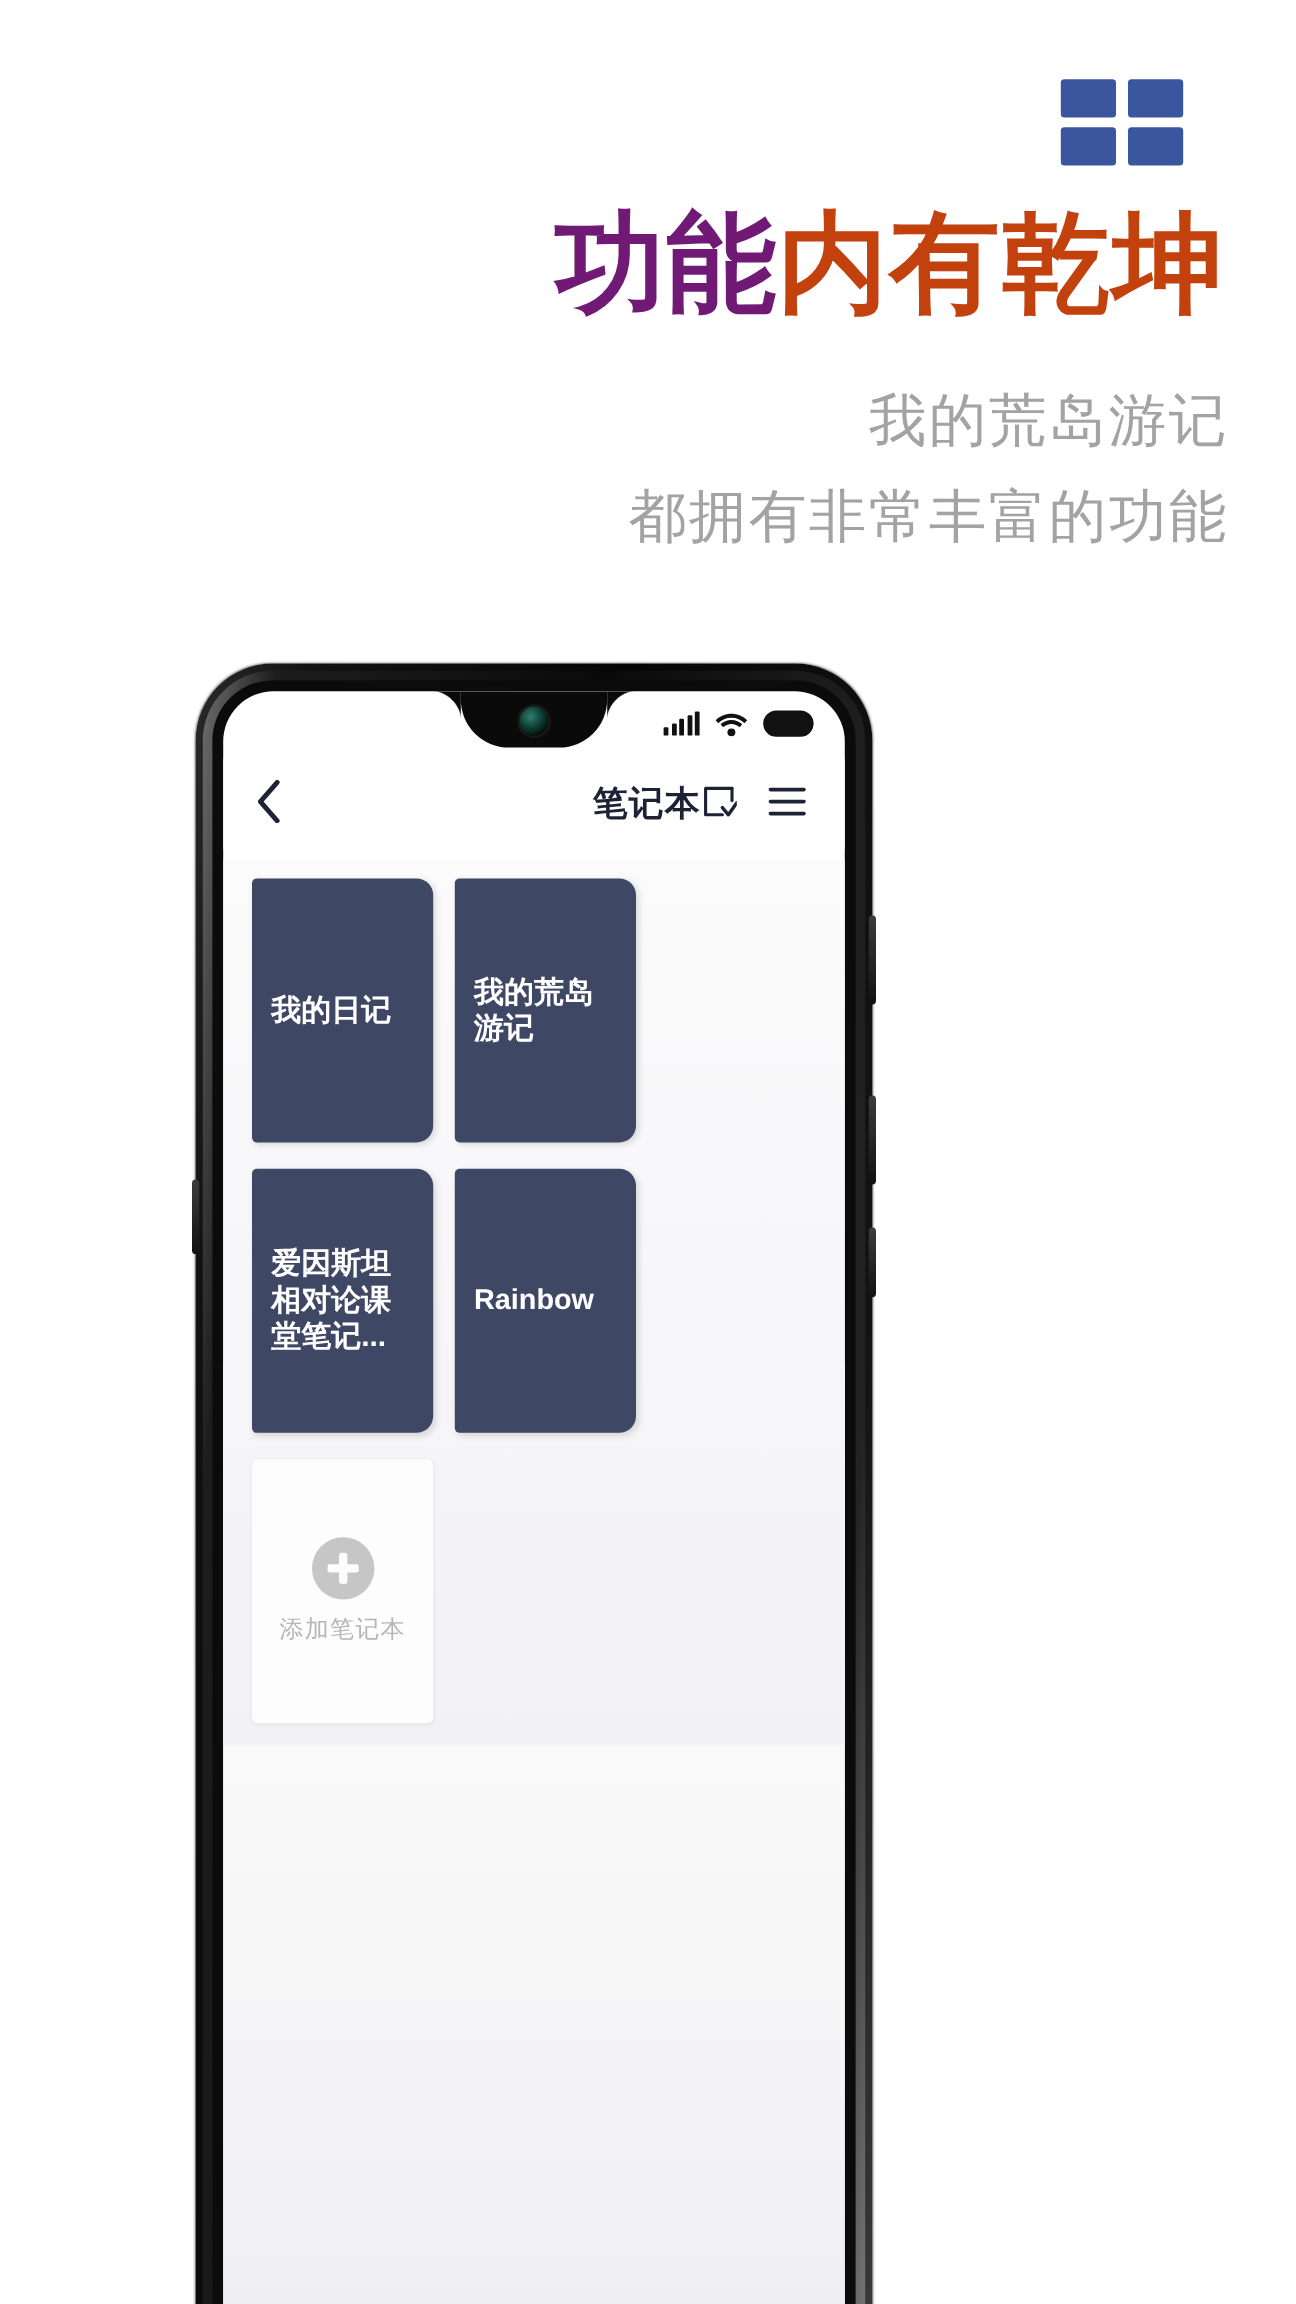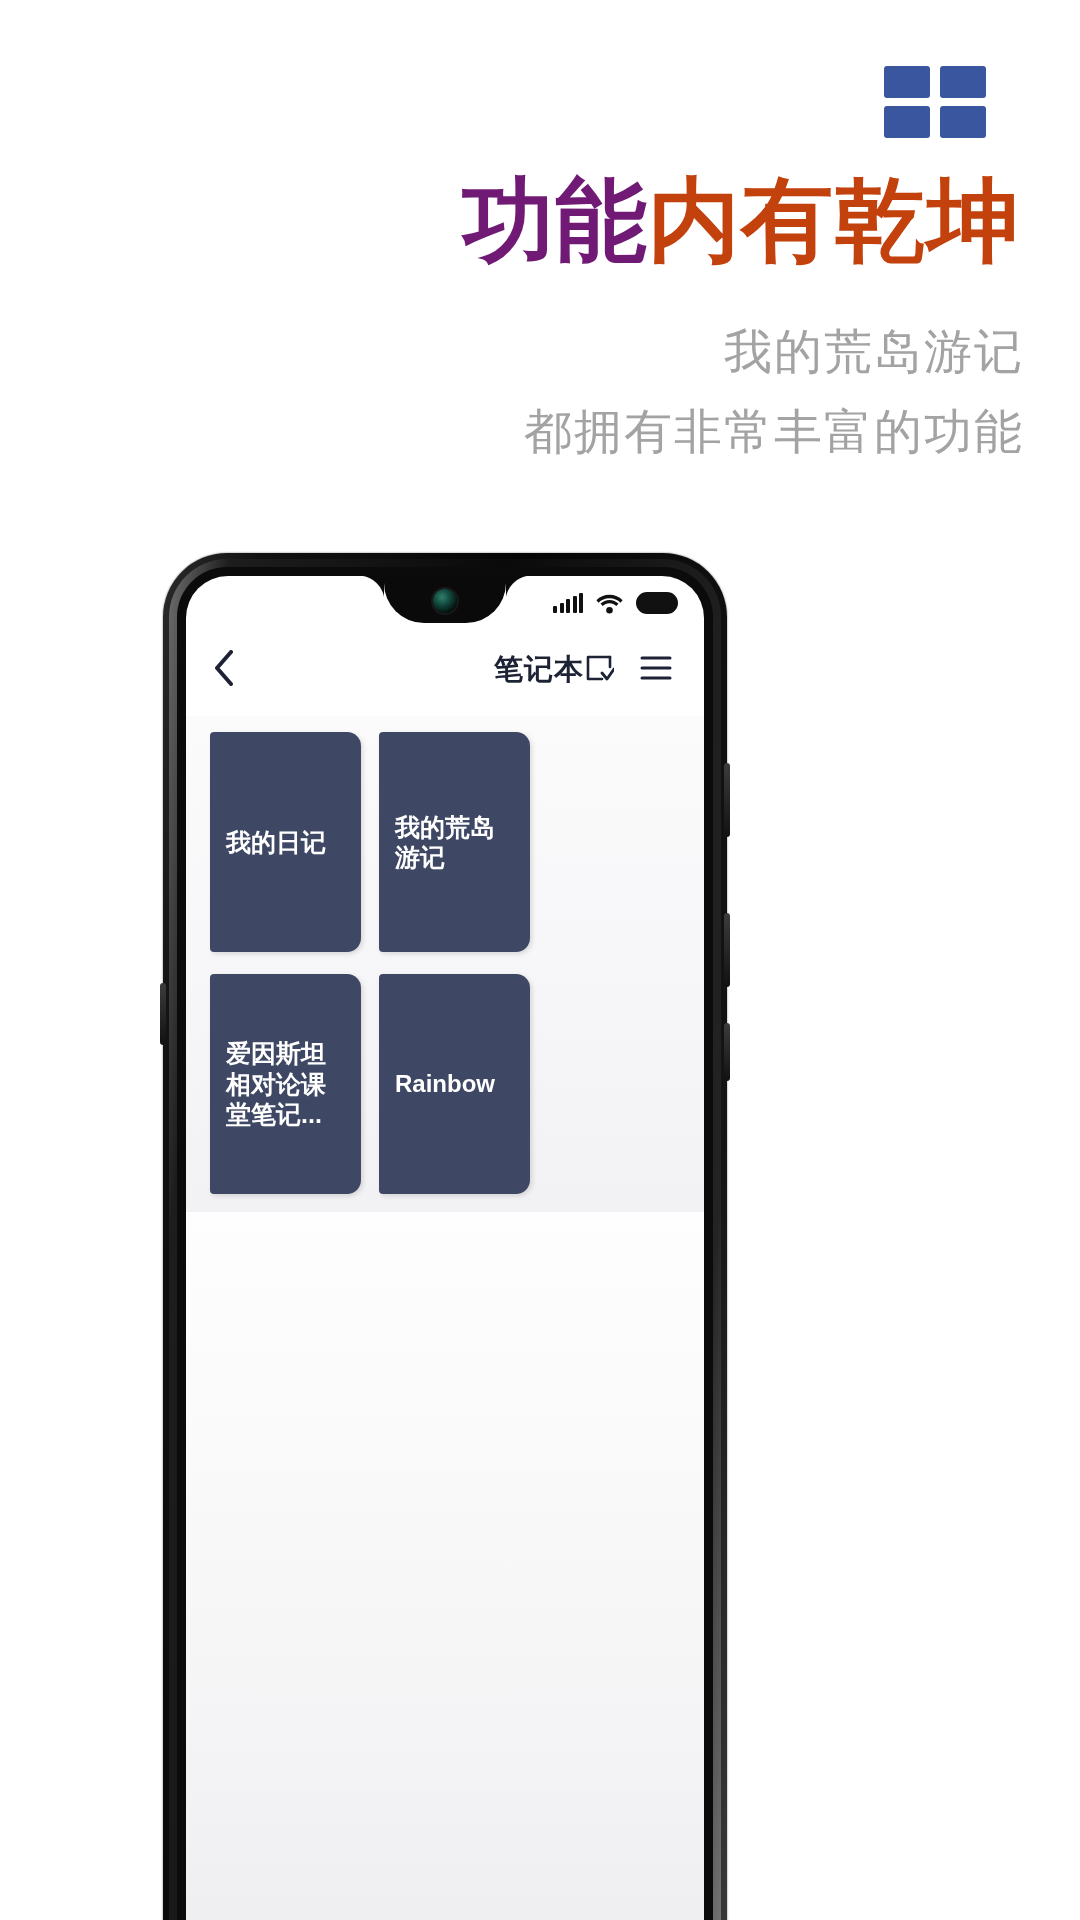--- a/index.html
+++ b/index.html
@@ -275,17 +275,21 @@
         </div>
         <div class="notebook-card">
           <span class="title">我的荒岛游记</span>
         </div>
         <div class="notebook-card">
           <span class="title">爱因斯坦相对论课堂笔记...</span>
         </div>
         <div class="notebook-card latin">
           <span class="title">Rainbow</span>
         </div>
+        <div class="add-card">
+          <span id="add-plus-icon"></span>
+          <span class="label">添加笔记本</span>
+        </div>
       </div>
 
     </div>
   </div>
 </div>
 
 </body></html>

